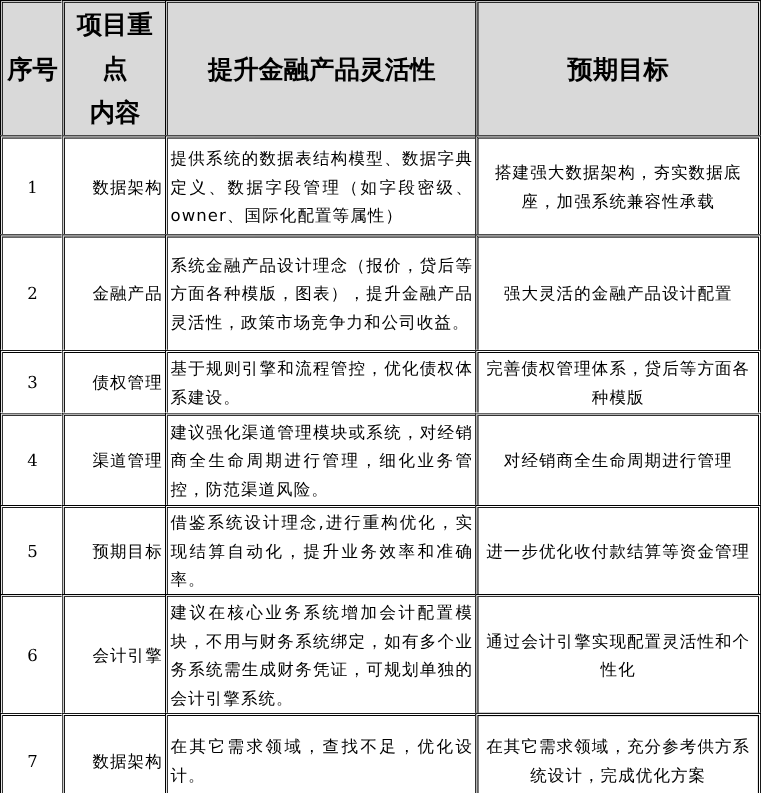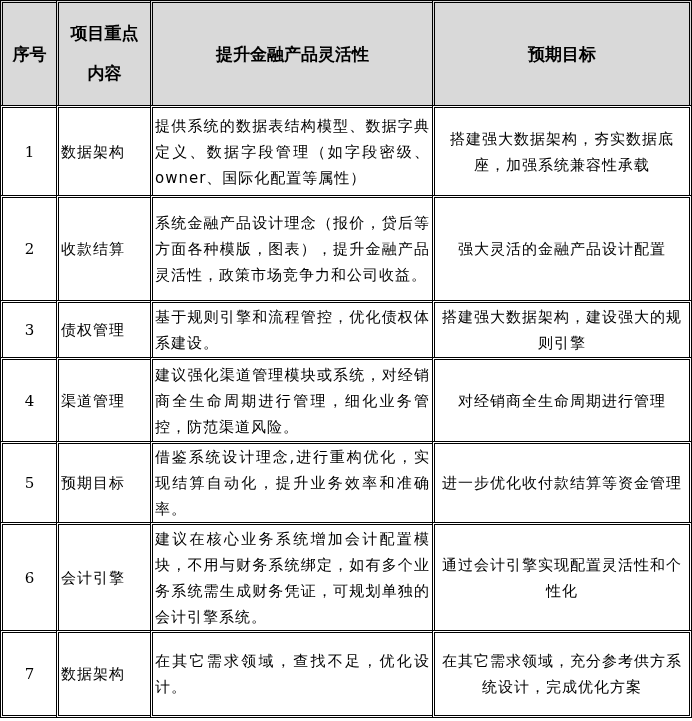--- a/index.html
+++ b/index.html
@@ -18,27 +18,27 @@
     padding: 0 2px;
     vertical-align: middle;
     overflow: hidden;
   }
   table.plan tr td:last-child, table.plan tr th:last-child { border-right: 3px double #000; margin-top: 24px; }
   table.plan tr:last-child td { border-bottom: 3px double #000; }
   th {
     background: #d9d9d9;
     font-family: Liberation Serif, serif;
     font-weight: bold;
-    font-size: 17px;
+    font-size: 23px;
     text-align: center;
   }
   th.hdr-item { line-height: 40px; padding: 0 4px; }
   td { font-size: 15px; line-height: 26px; letter-spacing: 1px; }
   td.num { text-align: center; font-family: "DejaVu Serif", serif; font-size: 15px; letter-spacing: 0; }
-  td.item { text-align: left; }
+  td.item { text-align: right; }
   td.advice { text-align: justify; padding-left: 3px; }
   td.goal { text-align: center; padding-left: 3px; }
   col.c1 { width: 56px; }
   col.c2 { width: 94px; }
   col.c3 { width: 282px; }
   col.c4 { width: 260px; }
 </style>
 </head>
 <body>
 
@@ -60,29 +60,29 @@
     <th>预期目标</th>
   </tr>
   <tr style="height:90px;">
     <td class="num">1</td>
     <td class="item">数据架构</td>
     <td class="advice">提供系统的数据表结构模型、数据字典定义、数据字段管理（如字段密级、owner、国际化配置等属性）</td>
     <td class="goal">搭建强大数据架构，夯实数据底座，加强系统兼容性承载</td>
   </tr>
   <tr style="height:105px;">
     <td class="num">2</td>
-    <td class="item">收款结算</td>
+    <td class="item">金融产品</td>
     <td class="advice">系统金融产品设计理念（报价，贷后等方面各种模版，图表），提升金融产品灵活性，政策市场竞争力和公司收益。</td>
     <td class="goal">强大灵活的金融产品设计配置</td>
   </tr>
   <tr style="height:57px;">
     <td class="num">3</td>
     <td class="item">债权管理</td>
     <td class="advice">基于规则引擎和流程管控，优化债权体系建设。</td>
-    <td class="goal">搭建强大数据架构，建设强大的规则引擎</td>
+    <td class="goal">完善债权管理体系，贷后等方面各种模版</td>
   </tr>
   <tr style="height:84px;">
     <td class="num">4</td>
     <td class="item">渠道管理</td>
     <td class="advice">建议强化渠道管理模块或系统，对经销商全生命周期进行管理，细化业务管控，防范渠道风险。</td>
     <td class="goal">对经销商全生命周期进行管理</td>
   </tr>
   <tr style="height:81px;">
     <td class="num">5</td>
     <td class="item">预期目标</td>

